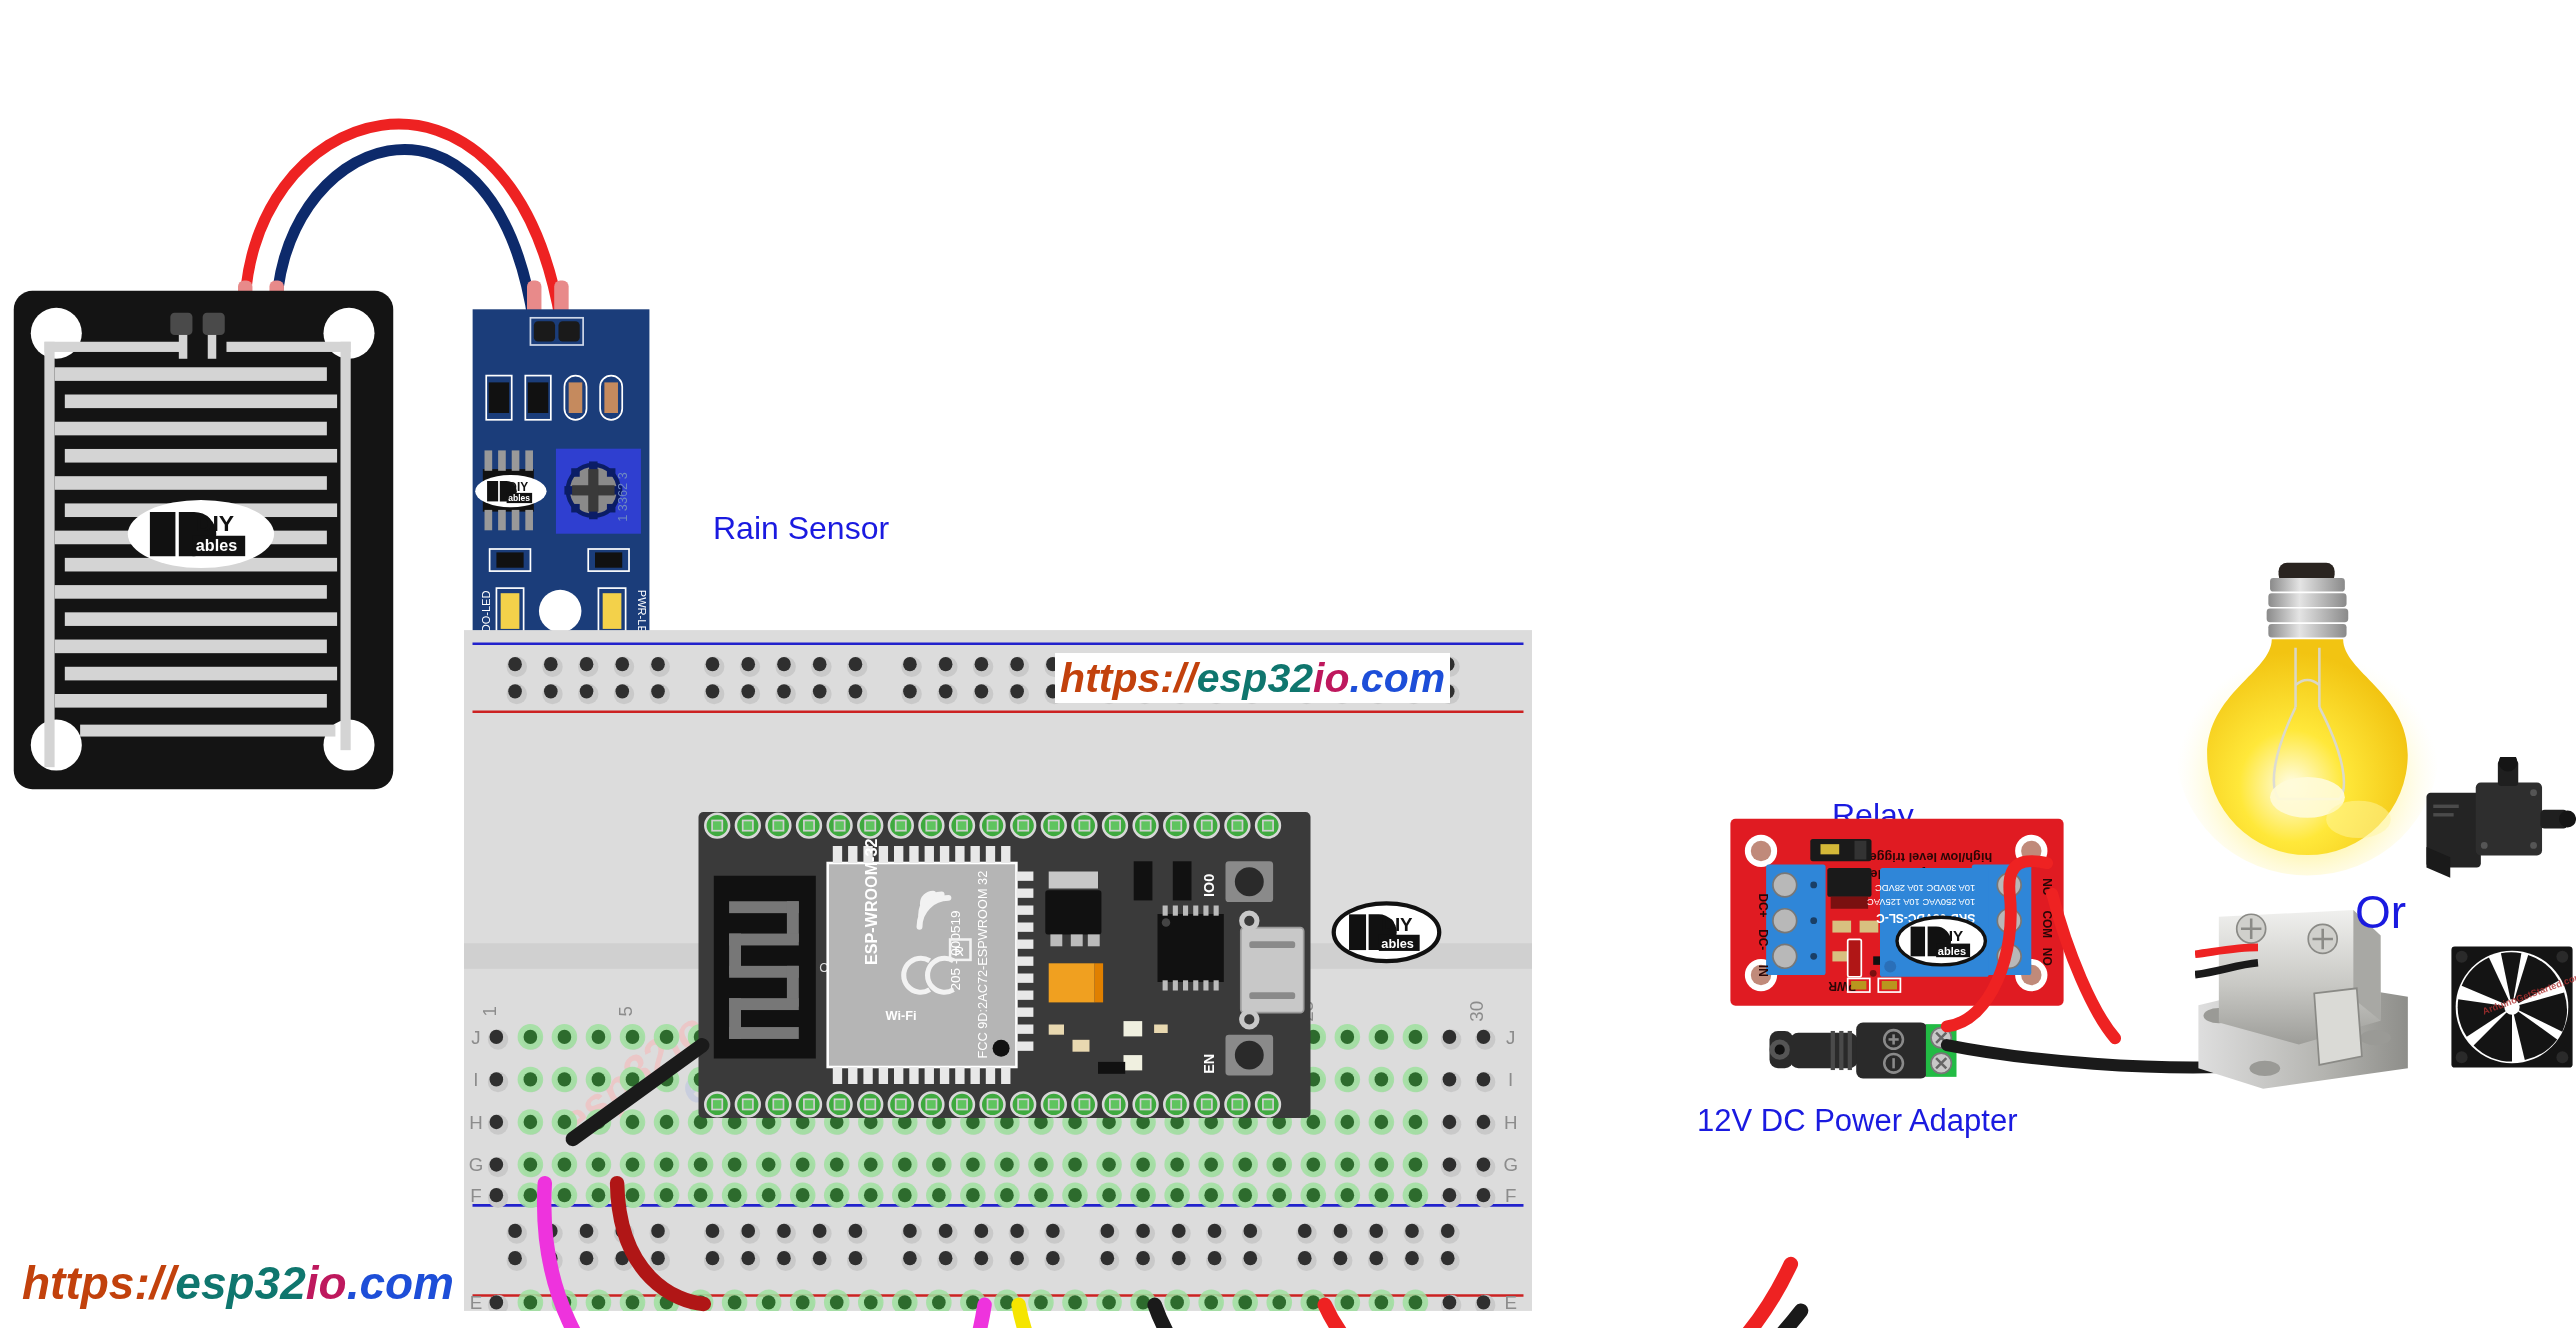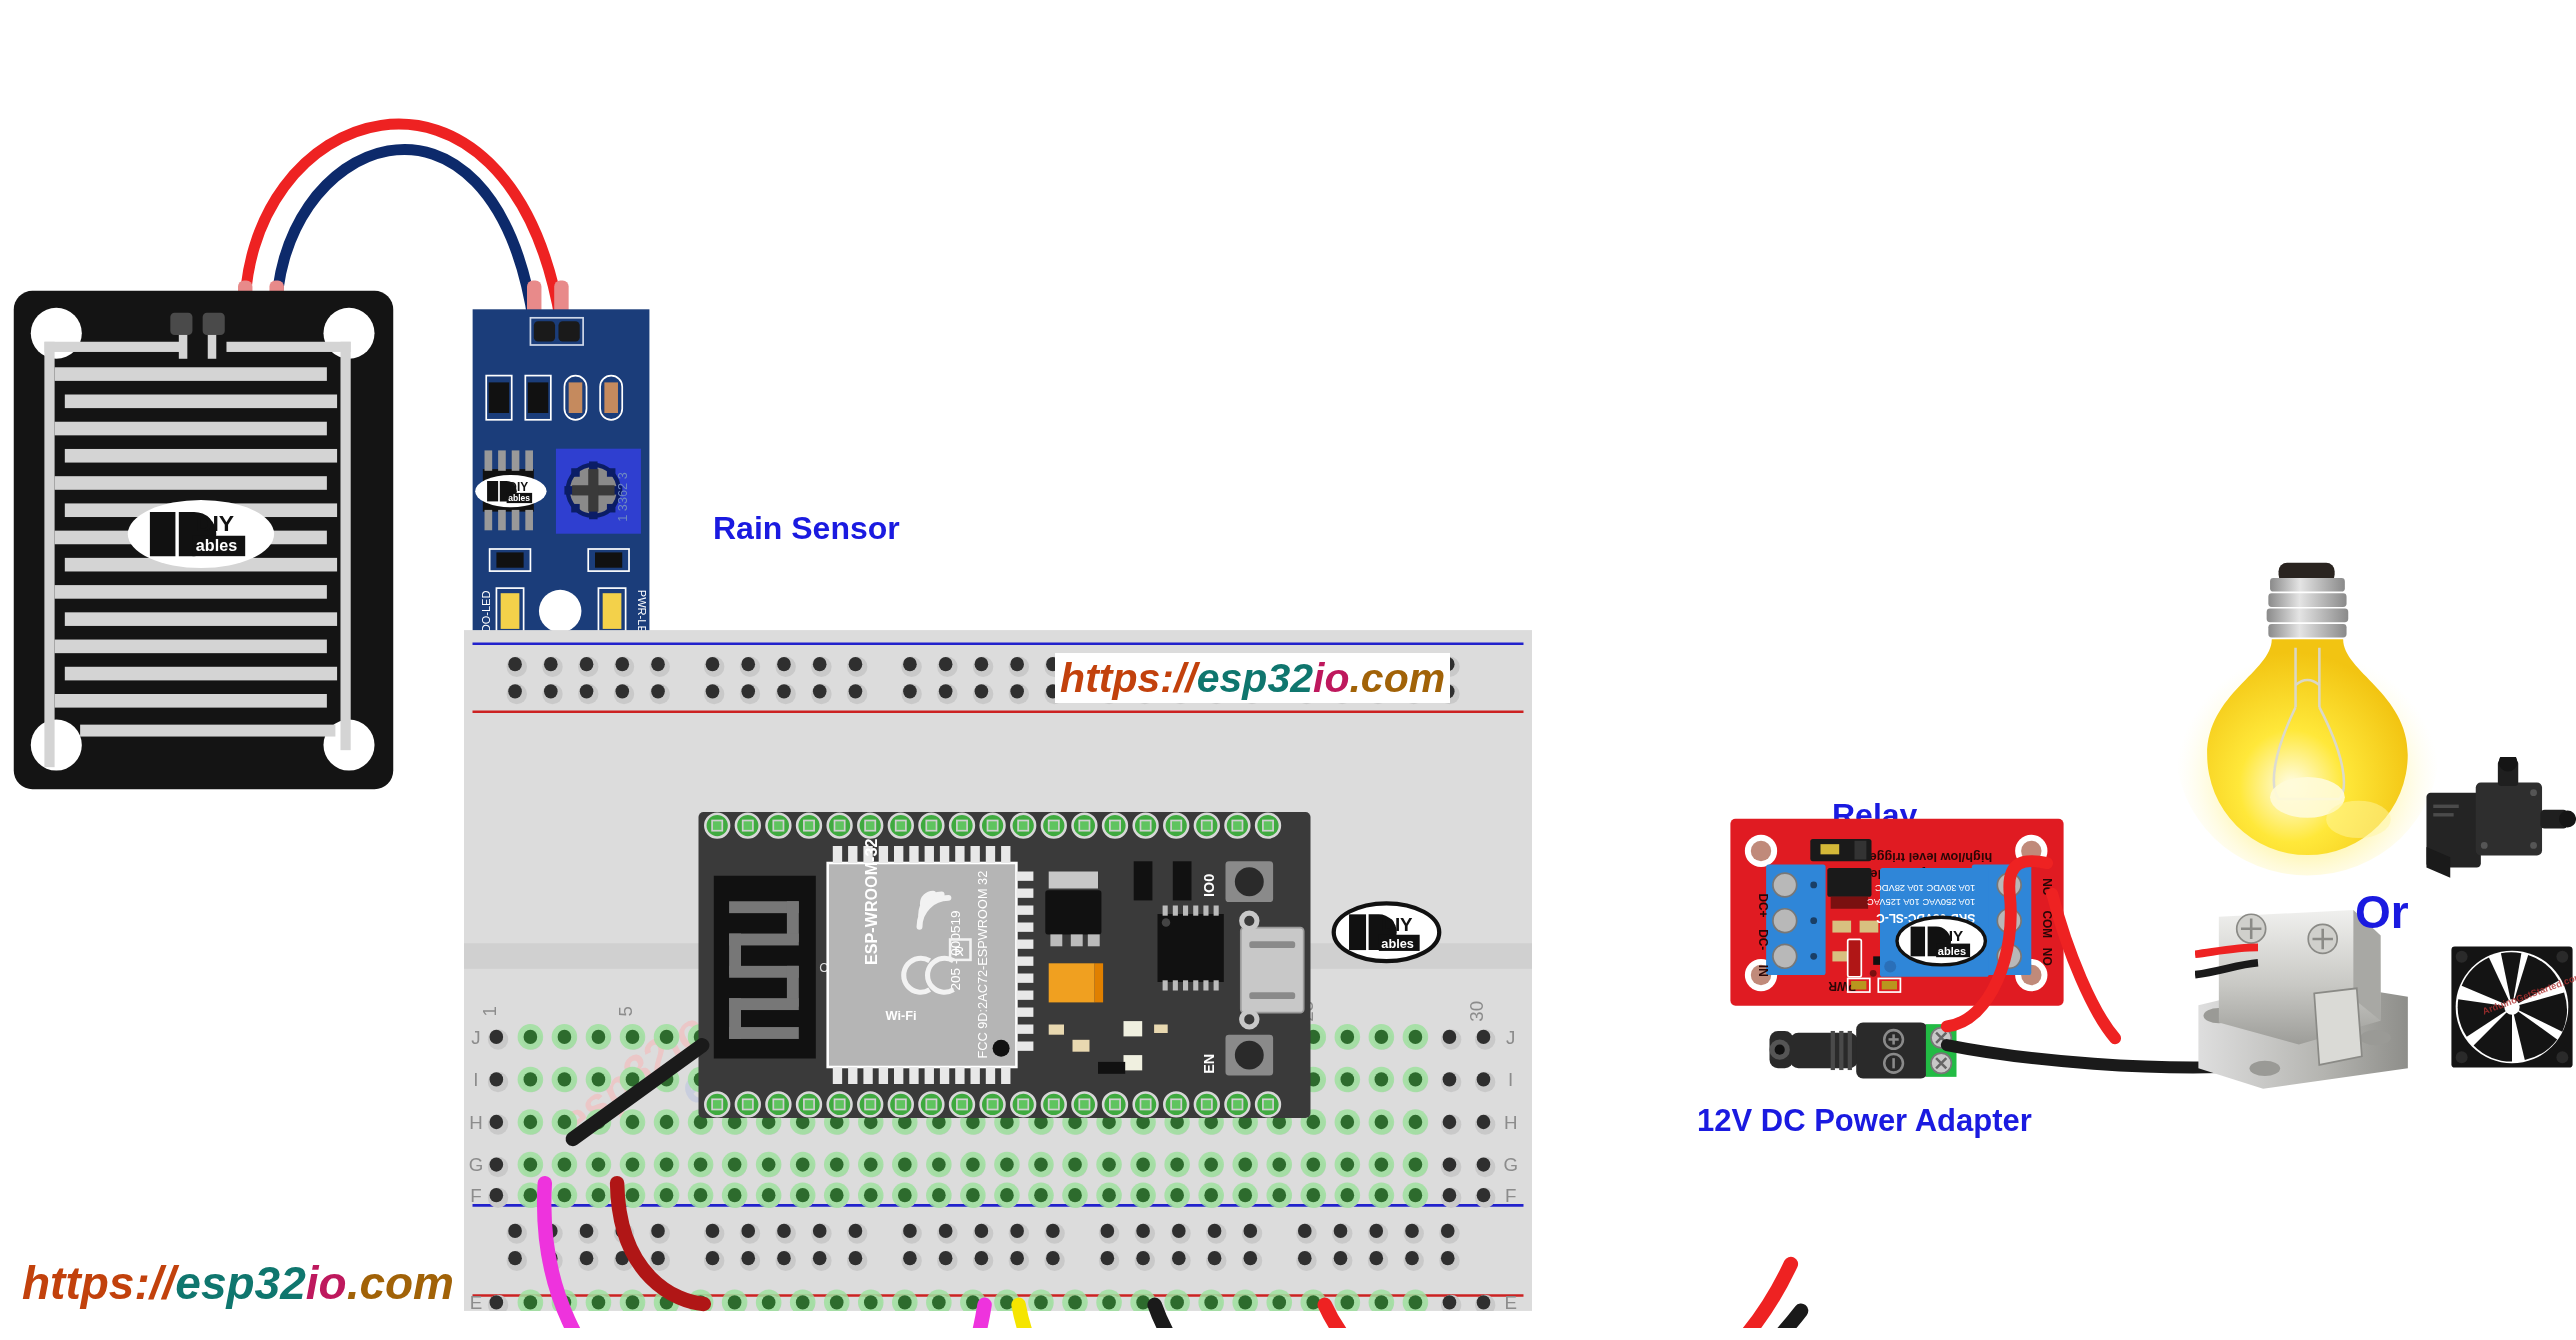--- a/index.html
+++ b/index.html
@@ -1,23 +1,23 @@
 <!DOCTYPE html>
 <html style="font-size:13.6px"><head>
 <meta charset="utf-8">
 <style>
   html,body{margin:0;padding:0;background:#fff;}
   body{width:2576px;height:1341px;position:relative;overflow:hidden;
        font-family:"Liberation Sans",sans-serif;}
   .abs{position:absolute;}
   svg{display:block;}
-  .lbl{position:absolute;font-weight:bold;color:#1a1ae0;white-space:nowrap;}
+  .lbl{position:absolute;font-weight:normal;color:#1a1ae0;white-space:nowrap;}
   .url{position:absolute;font-style:italic;font-weight:bold;white-space:nowrap;
        font-family:"Liberation Sans",sans-serif;}
-  .url .p1{color:#c2410c;} .url .p2{color:#0f766e;} .url .p3{color:#be185d;} .url .p4{color:#a16207;}
+  .url .p1{color:#c2410c;} .url .p2{color:#0f766e;} .url .p3{color:#be185d;} .url .p4{color:#1d4ed8;}
 </style>
 </head>
 <body>
 
 <svg class="abs" style="left:153px;top:0px;" width="476" height="357" viewBox="0 0 560 420">
   <path d="M 108 380 C 100 120, 420 20, 480 380" fill="none" stroke="#ee2222" stroke-width="13" stroke-linecap="round"></path>
   <path d="M 145 380 C 140 160, 400 60, 448 380" fill="none" stroke="#0d2a6b" stroke-width="13" stroke-linecap="round"></path>
   <rect x="100" y="330" width="17" height="70" rx="7" fill="#e88a8a"></rect>
   <rect x="137" y="330" width="17" height="70" rx="7" fill="#e88a8a"></rect>
   <rect x="440" y="330" width="17" height="70" rx="7" fill="#e88a8a"></rect>

